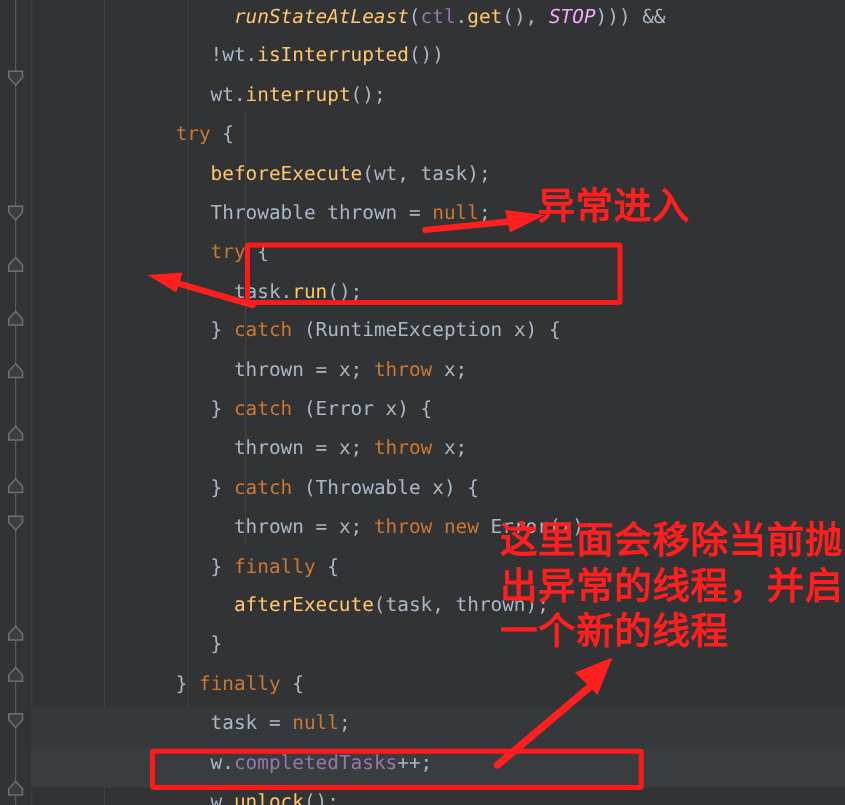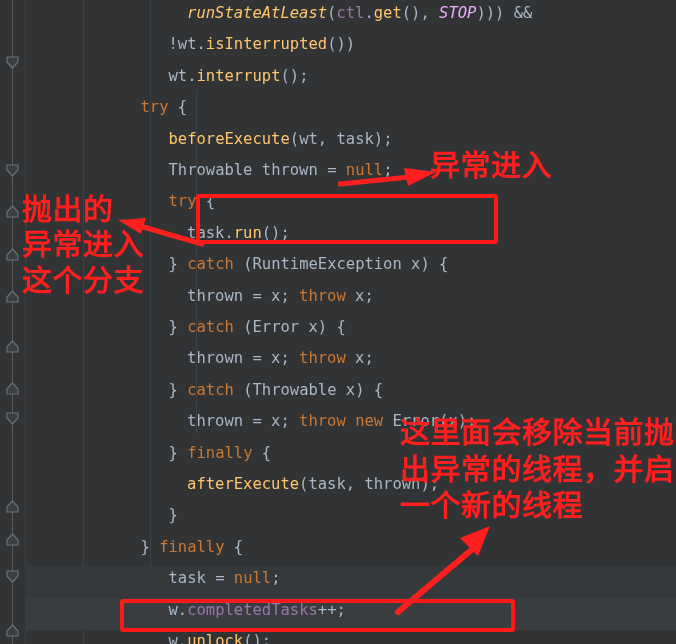--- a/index.html
+++ b/index.html
@@ -146,20 +146,17 @@
   <svg class="arrow" style="left:338px;top:158px;" width="105" height="36" viewBox="0 0 105 36">
     <path d="M2 26 L72 19" stroke="#ff1f1f" stroke-width="5" fill="none" stroke-linecap="round"></path>
     <path d="M98 14 L66 10 L70 28 Z" fill="#ff1f1f"></path>
   </svg>
 
   <svg class="arrow" style="left:380px;top:520px;" width="120" height="95" viewBox="0 0 120 95">
     <path d="M18 92 L96 26" stroke="#ff1f1f" stroke-width="6" fill="none" stroke-linecap="round"></path>
     <path d="M110 6 L80 18 L98 36 Z" fill="#ff1f1f"></path>
   </svg>
 
-  <div class="ann-text" id="ann-left-text">抛出的
-异常进入
-这个分支</div>
   <div class="ann-text" id="ann-top-text">异常进入</div>
   <div class="ann-text" id="ann-right-text">这里面会移除当前抛
 出异常的线程，并启
 一个新的线程</div>
 </div>
 
 </body></html>

